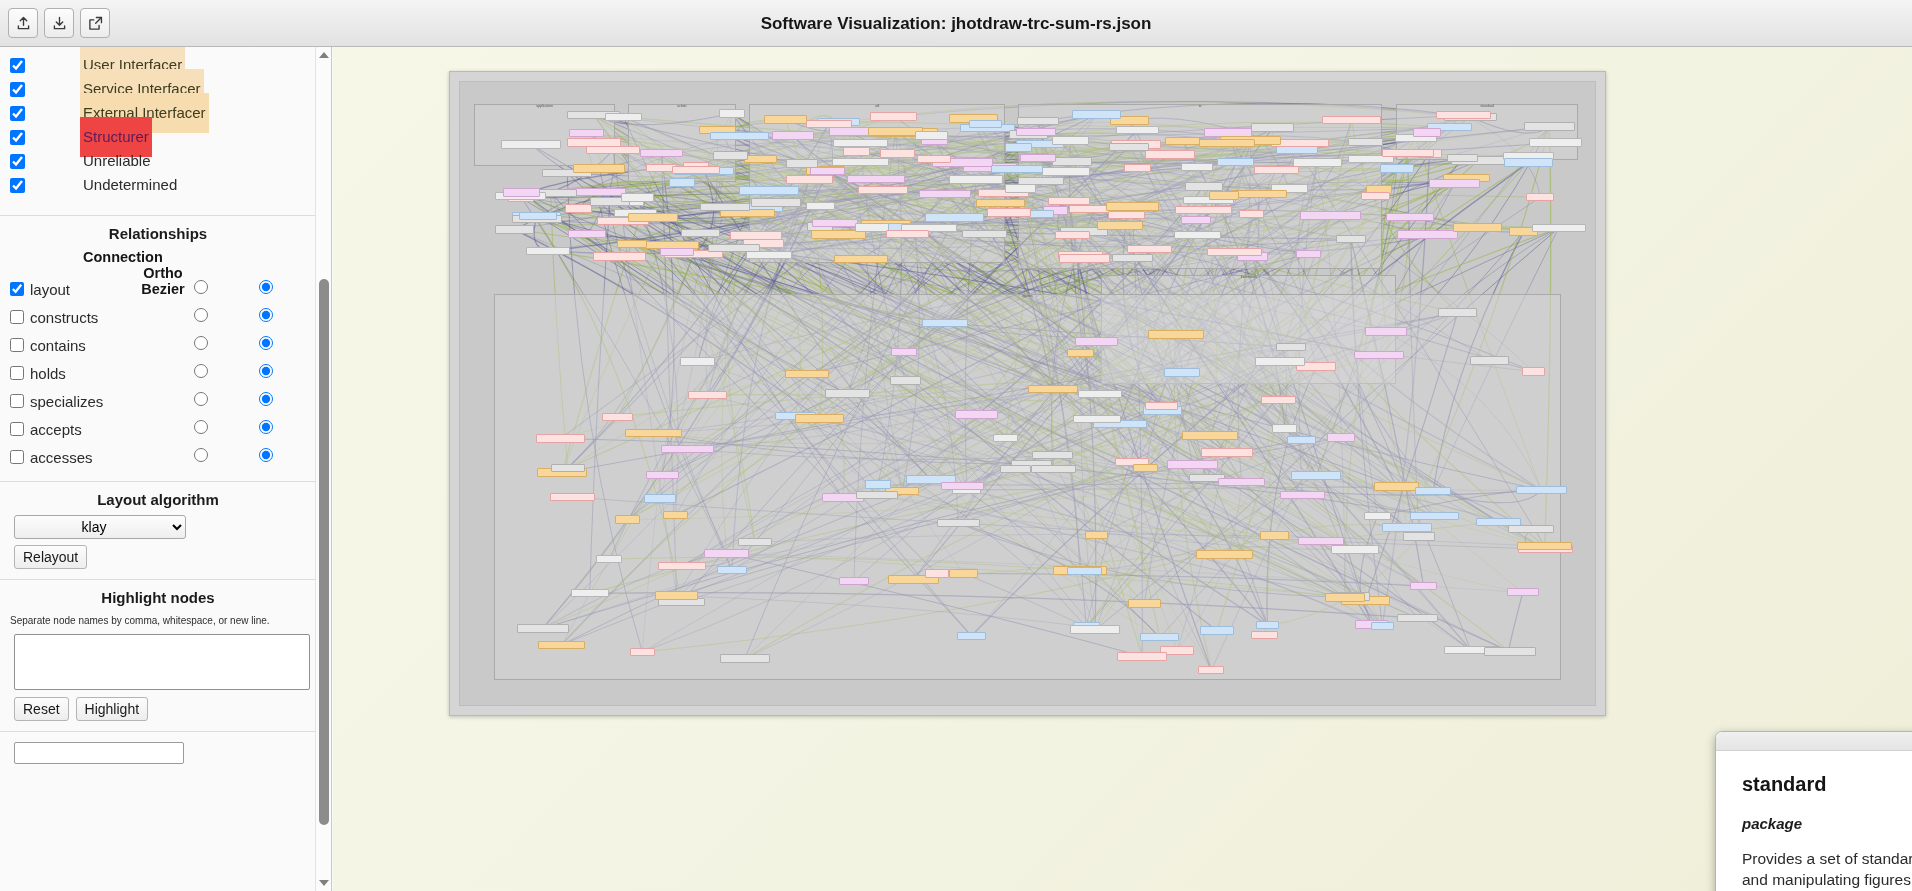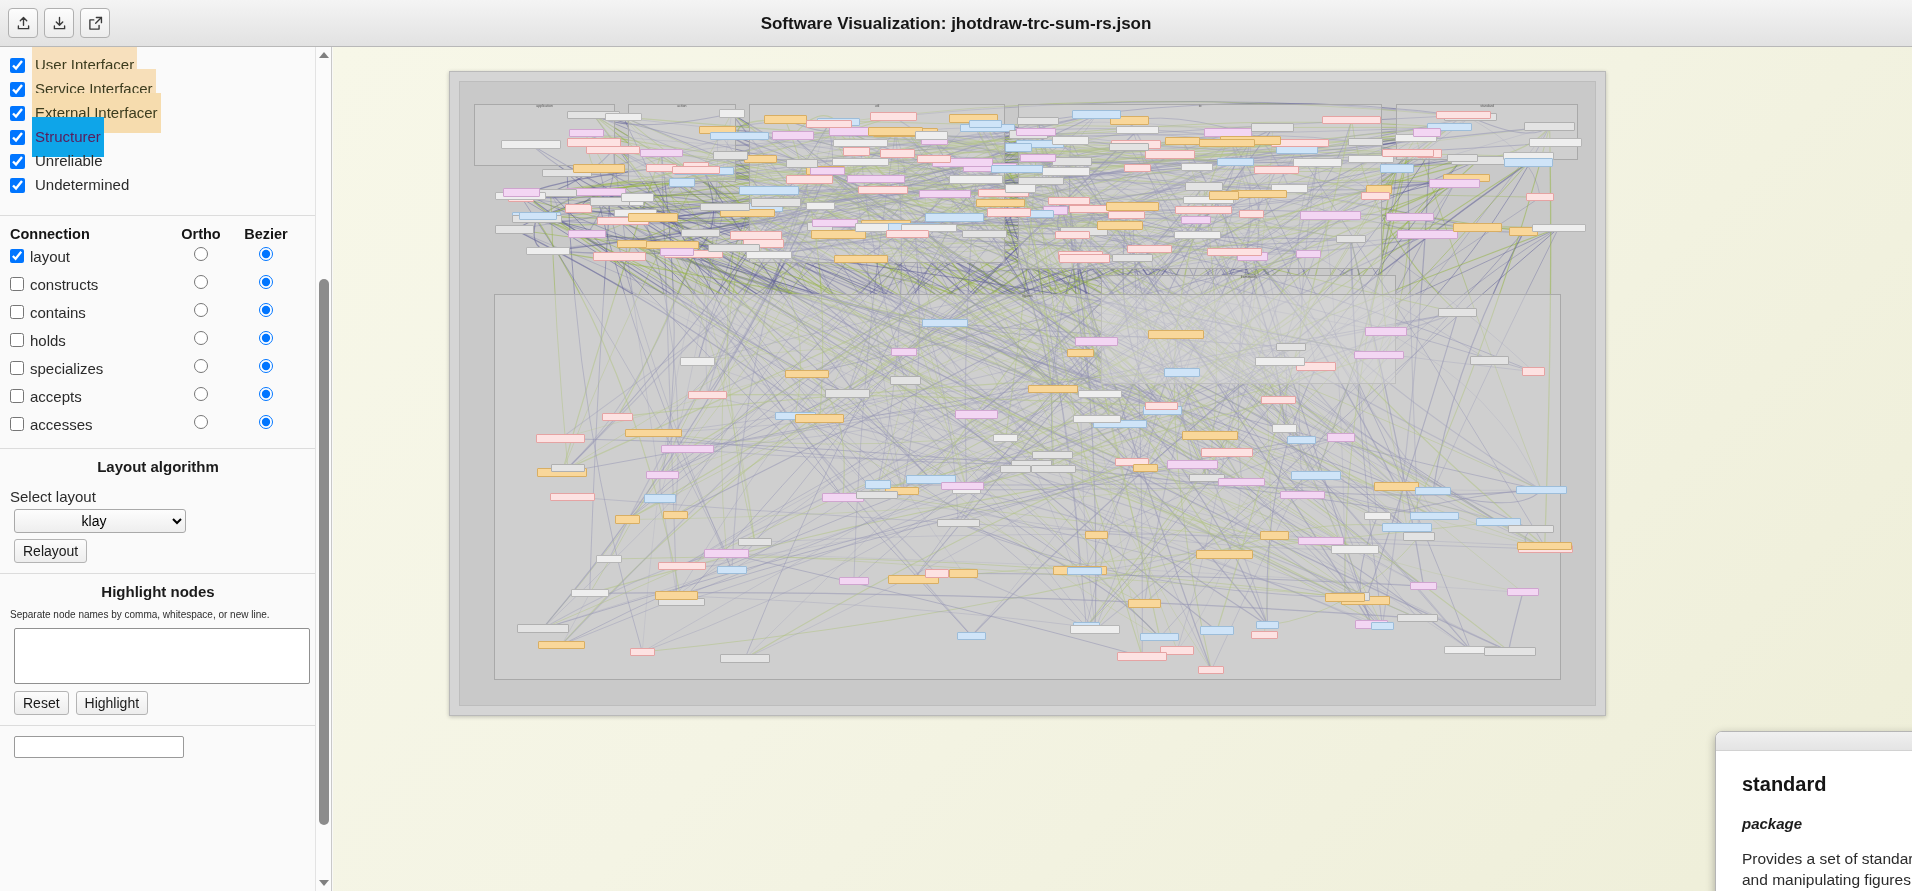--- a/index.html
+++ b/index.html
@@ -49,27 +49,27 @@
   .panel-title {
     text-align: center; font-weight: bold; font-size: 15px;
     color: #1b1b1b; padding: 9px 0 7px 0;
   }
 
   
   #legend { padding: 6px 0 8px 10px; }
   .legend-row { display: flex; align-items: center; height: 24px; }
   .legend-row input[type=checkbox] { margin: 0 7px 0 0; width:15px; height:15px; }
   .legend-label {
-    font-size: 15px; color: #2b2b2b; padding: 12px 3px; line-height: 1.1;
+    font-size: 15px; color: #2b2b2b; padding: 12px 3px; line-height: 1.1; margin-left: 48px;
   }
 
   
   #rel-table { width: 100%; padding: 0 0 0 10px; }
-  .rel-head { display: flex; align-items: flex-end; font-weight: bold;
-              font-size: 14.5px; color: #151515; height: 26px; }
+  .rel-head { display: flex; align-items: center; font-weight: bold;
+              font-size: 14.5px; color: #151515; height: 26px; flex-direction: column; }
   .rel-row  { display: flex; align-items: center; height: 28px; }
   .rel-c1 { width: 160px; display: flex; align-items: center; }
   .rel-c2 { width: 62px; text-align: center; }
   .rel-c3 { width: 68px; text-align: center; }
   .rel-c1 input[type=checkbox] { margin: 0 6px 0 0; width:14px; height:14px; }
   .rel-c1 span { font-size: 15px; color: #2b2b2b; }
   .rel-c2 input, .rel-c3 input { width:14px; height:14px; margin:0; }
 
   
   .field-label { font-size: 15px; color: #2b2b2b; padding: 6px 0 4px 10px; }
@@ -234,34 +234,35 @@
           <div class="legend-row">
             <input type="checkbox" checked="" style="">
             <span class="legend-label" style="background: rgb(247, 223, 185); color: rgb(60, 60, 30);">Service Interfacer</span>
           </div>
           <div class="legend-row">
             <input type="checkbox" checked="" style="">
             <span class="legend-label" style="background: rgb(246, 220, 174); color: rgb(60, 60, 30);">External Interfacer</span>
           </div>
           <div class="legend-row">
             <input type="checkbox" checked="" style="">
-            <span class="legend-label" style="background: #0ea5e9; color: rgb(90, 28, 90);">Structurer</span>
+            <span class="legend-label" style="background: #ef4444; color: rgb(90, 28, 90);">Structurer</span>
           </div>
           <div class="legend-row">
             <input type="checkbox" checked="" style="">
             <span class="legend-label" style="background: transparent; color: rgb(43, 43, 43);">Unreliable</span>
           </div>
           <div class="legend-row">
             <input type="checkbox" checked="" style="">
             <span class="legend-label" style="background: transparent; color: rgb(43, 43, 43);">Undetermined</span>
           </div>
         </div>
     </div>
 
     <div class="panel">
+      <div class="panel-title">Relationships</div>
       <div id="rel-table">
         <div class="rel-head">
           <div class="rel-c1">Connection</div>
           <div class="rel-c2">Ortho</div>
           <div class="rel-c3">Bezier</div>
         </div>
         <div id="rel-rows">
             <div class="rel-row">
               <div class="rel-c1">
                 <input type="checkbox" checked="" style="">
@@ -317,21 +318,20 @@
               </div>
               <div class="rel-c2"><input type="radio" name="edge-7" style=""></div>
               <div class="rel-c3"><input type="radio" name="edge-7" checked="" style=""></div>
             </div>
           </div>
       </div>
     </div>
 
     <div class="panel">
       <div class="panel-title">Layout algorithm</div>
-      <div class="field-label">Select layout</div>
       <select id="layout-select"><option value="klay">klay</option><option value="layered">layered</option><option value="force">force</option><option value="mrtree">mrtree</option><option value="radial">radial</option><option value="stress">stress</option></select>
       <div id="relayout-wrap">
         <button class="gbtn">Relayout</button>
       </div>
     </div>
 
     <div class="panel">
       <div class="panel-title">Highlight nodes</div>
       <div class="help-text">Separate node names by comma, whitespace, or new line.</div>
       <textarea id="highlight-input" placeholder="" style=""></textarea>

